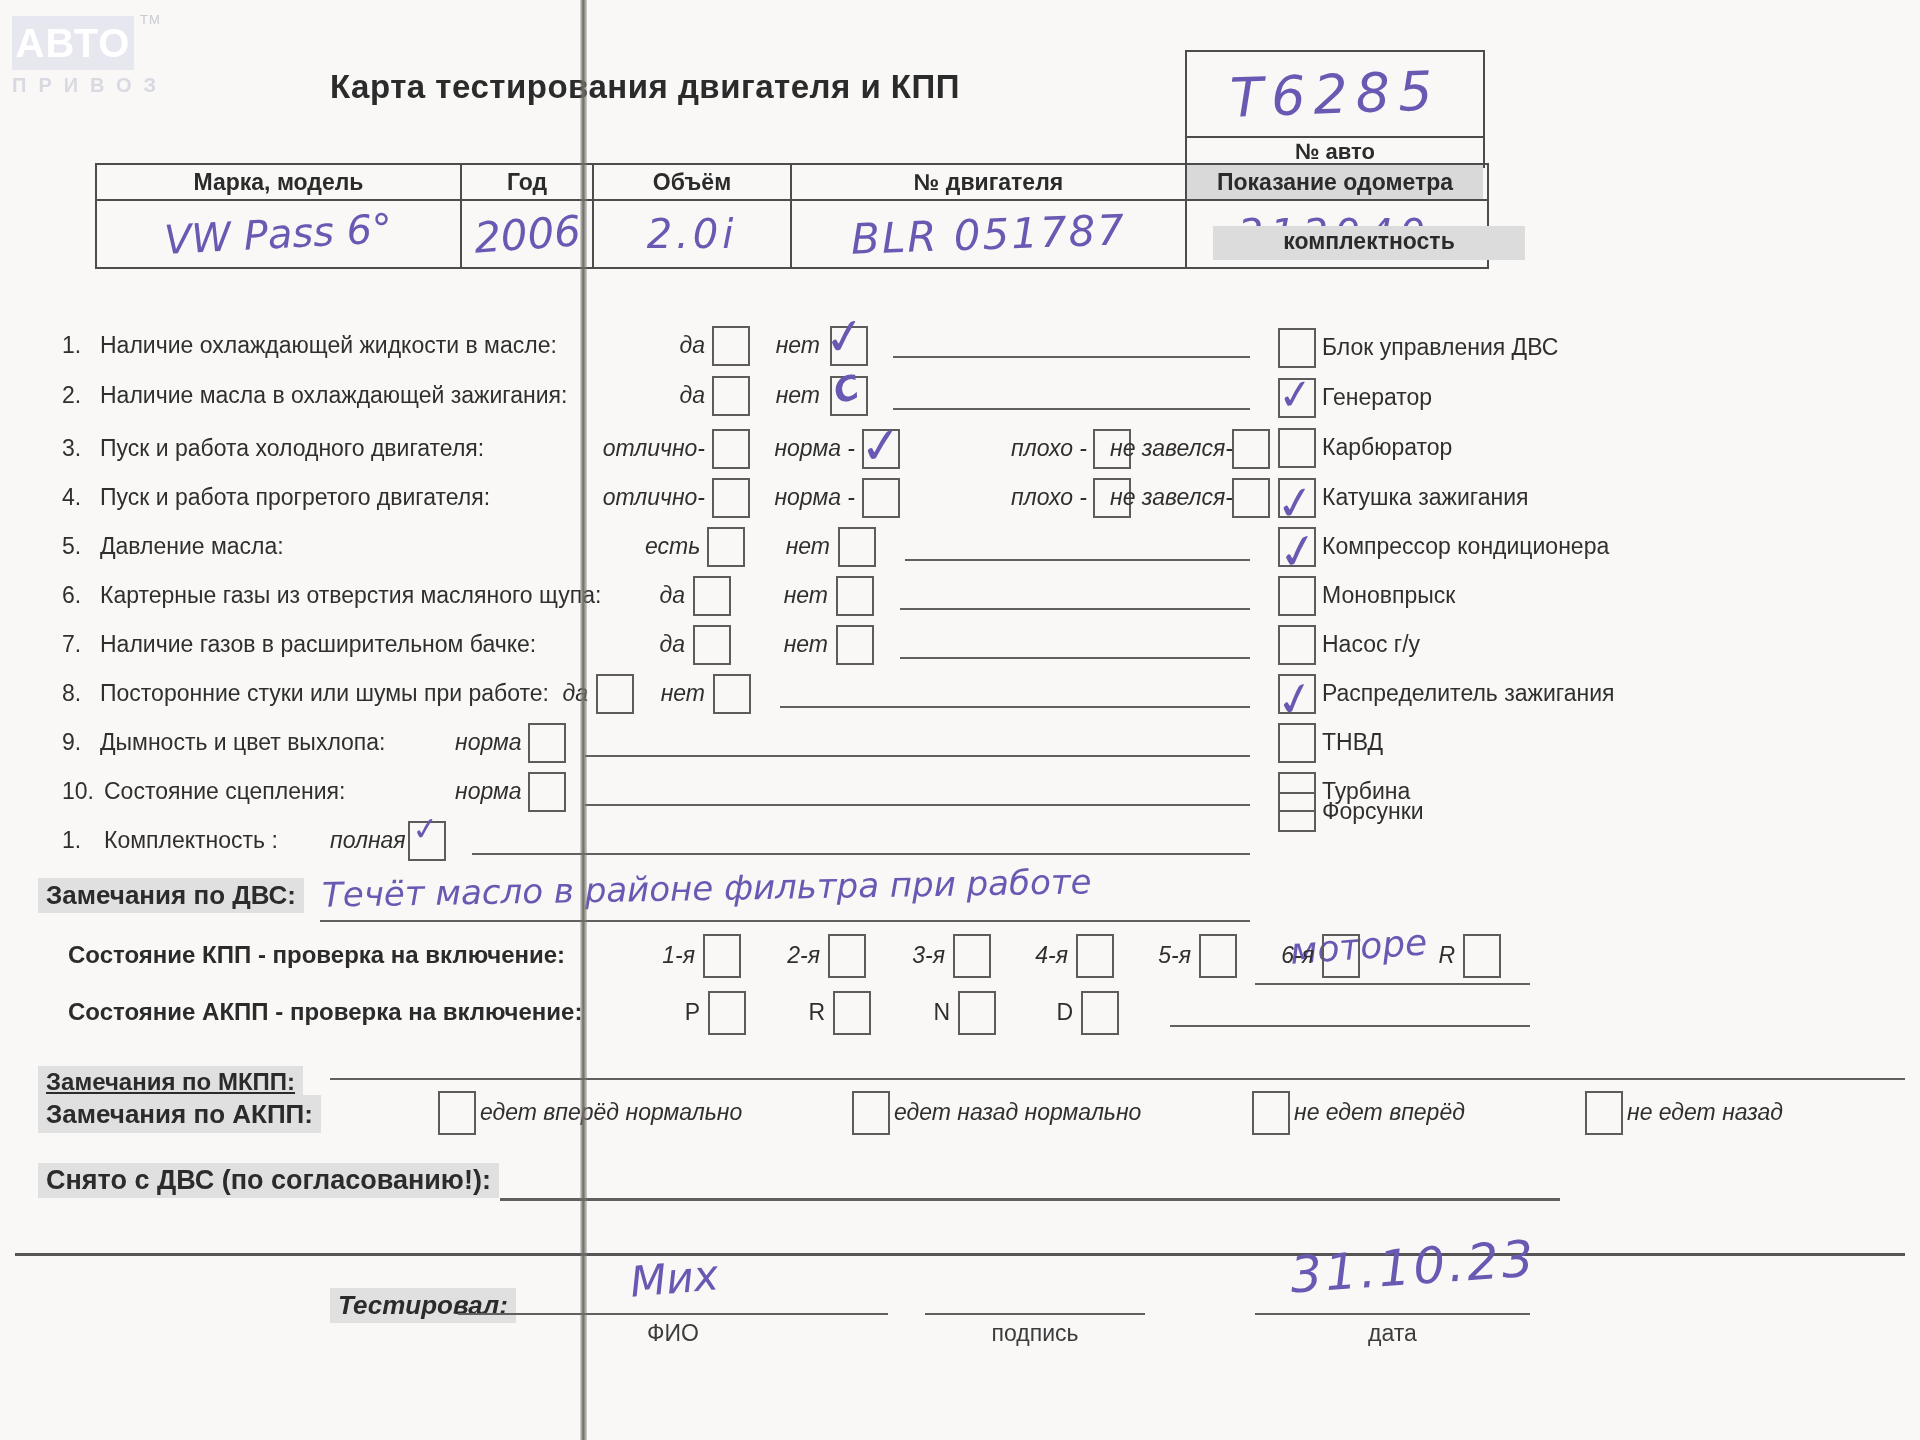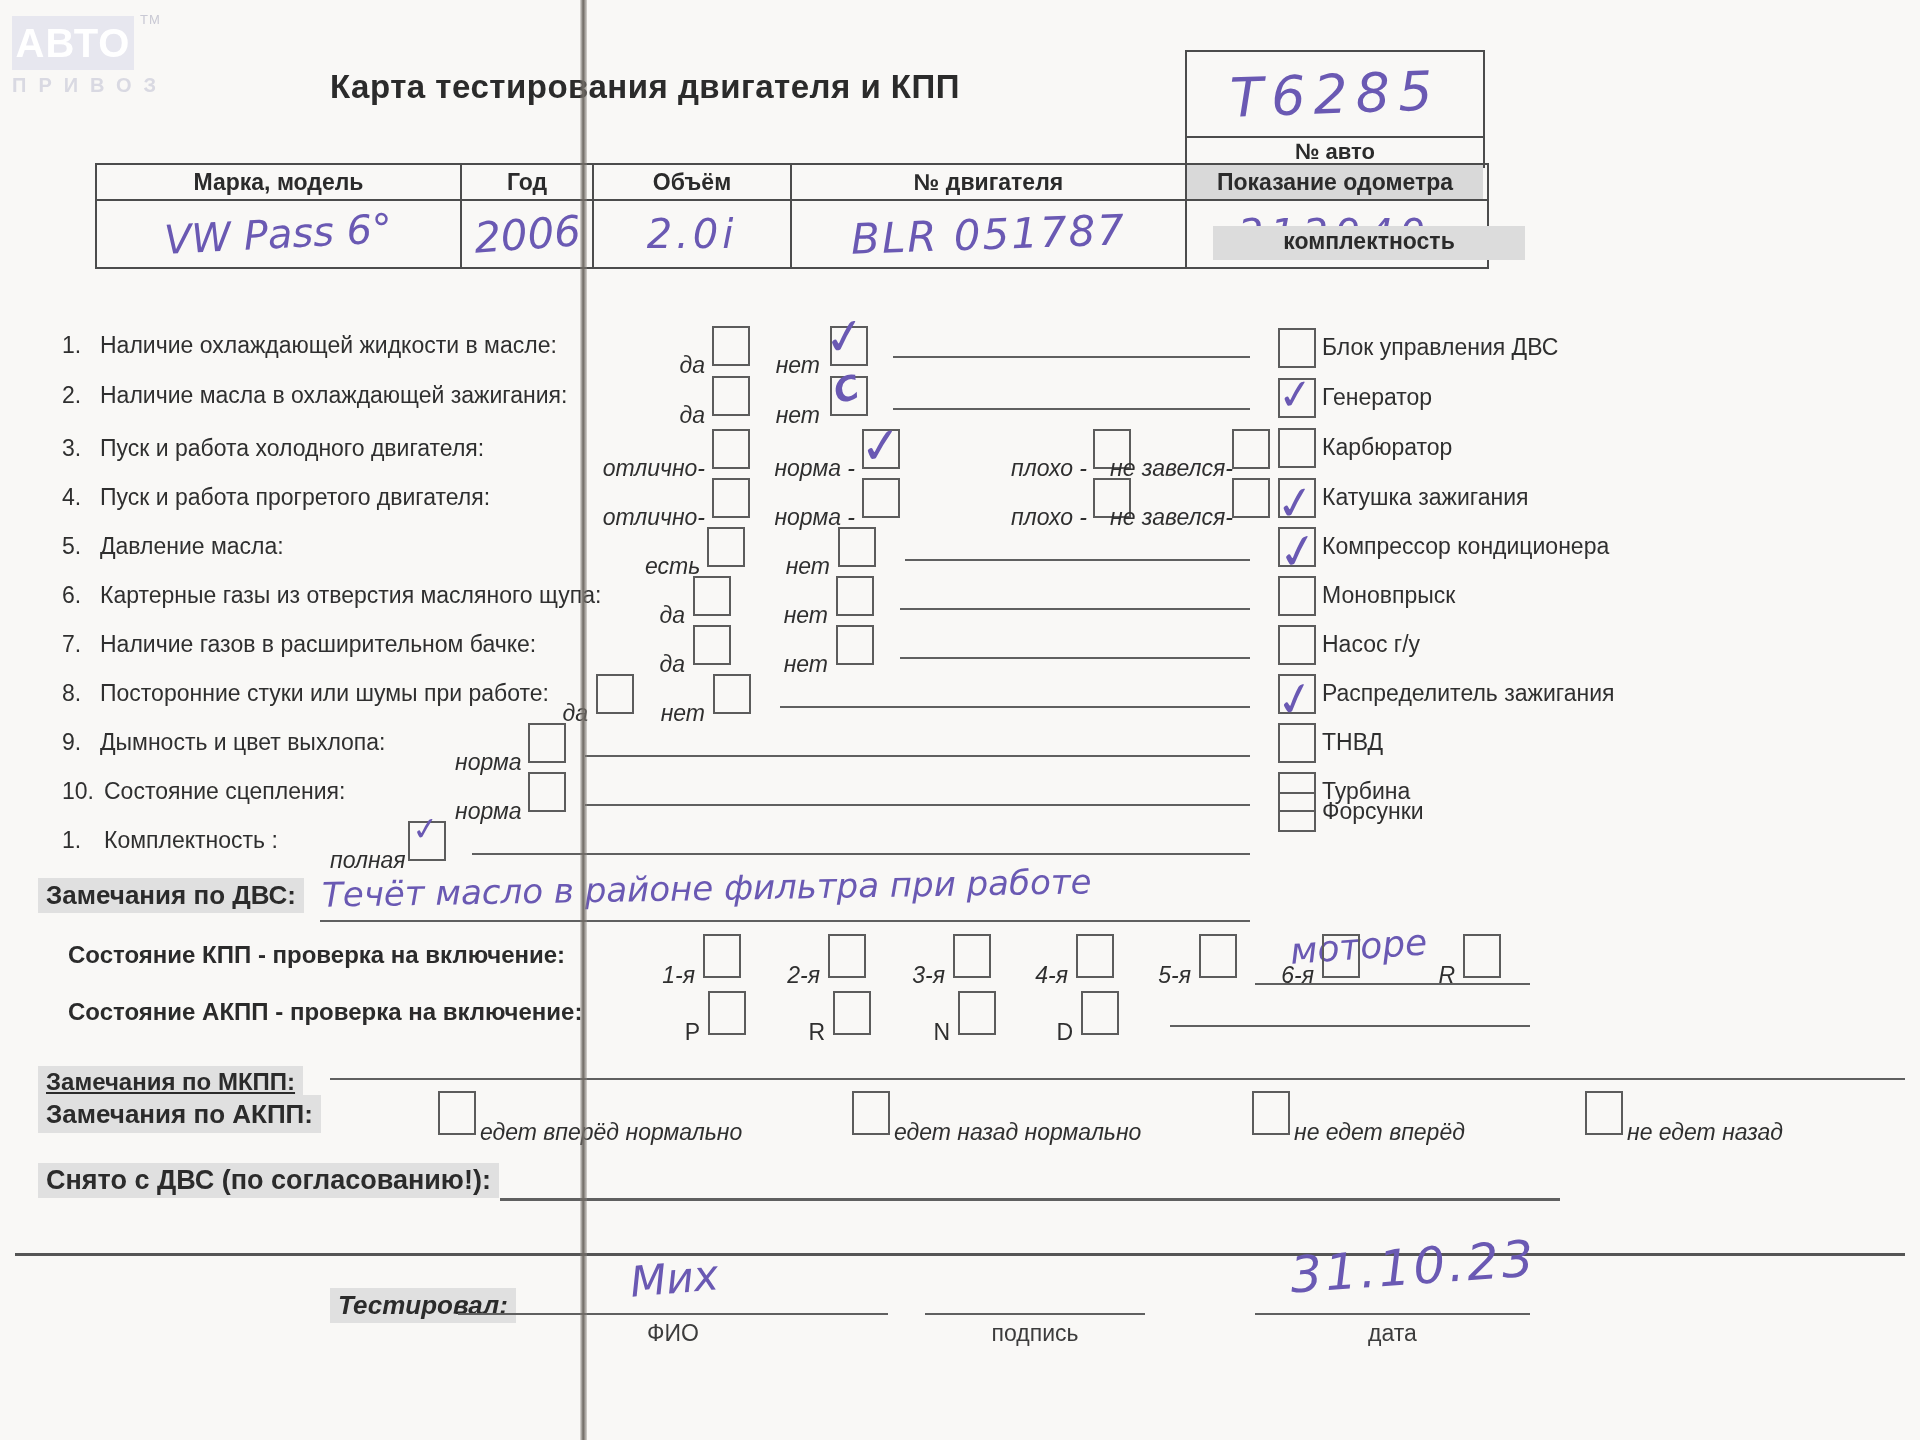--- a/index.html
+++ b/index.html
@@ -9,21 +9,21 @@
   
   .box{position:absolute;width:34px;height:36px;border:2px solid #5c5c5c;top:-2px;background:transparent;}
   .gbox{height:40px;top:-4px;}
   
   .hw{font-family:"DejaVu Sans",sans-serif;font-style:italic;color:#6a59b3;white-space:nowrap;}
   .chk{position:absolute;color:#6a59b3;font-weight:bold;font-family:"DejaVu Sans",sans-serif;line-height:1;pointer-events:none;}
   
   .crow,.krow{position:absolute;left:0;width:1920px;height:34px;line-height:34px;}
   .num{position:absolute;font-size:23px;color:#2f2f2f;}
   .ilabel{position:absolute;font-size:23px;color:#2f2f2f;}
-  .opt{position:absolute;font-style:italic;font-size:23px;color:#2f2f2f;text-align:right;white-space:nowrap;margin-top:20px;}
+  .opt{position:absolute;font-style:italic;font-size:23px;color:#2f2f2f;text-align:right;white-space:nowrap;}
   .klabel{position:absolute;font-size:23px;color:#2f2f2f;white-space:nowrap;}
   .row-line{position:absolute;border-bottom:2px solid #606060;height:0;}
   .hl{background:#e0e0e0;padding:2px 8px;}
   .seclabel{position:absolute;font-weight:bold;color:#2b2b2b;white-space:nowrap;}
   
   .vtable{position:absolute;left:95px;top:163px;width:1390px;border:2px solid #4c4c4c;}
   .vrow{display:flex;}
   .vcell{border-right:2px solid #4c4c4c;box-sizing:border-box;display:flex;align-items:center;justify-content:center;}
   .vcell:last-child{border-right:none;}
   .vhead{height:34px;font-weight:bold;font-size:23px;color:#2b2b2b;border-bottom:2px solid #4c4c4c;}

